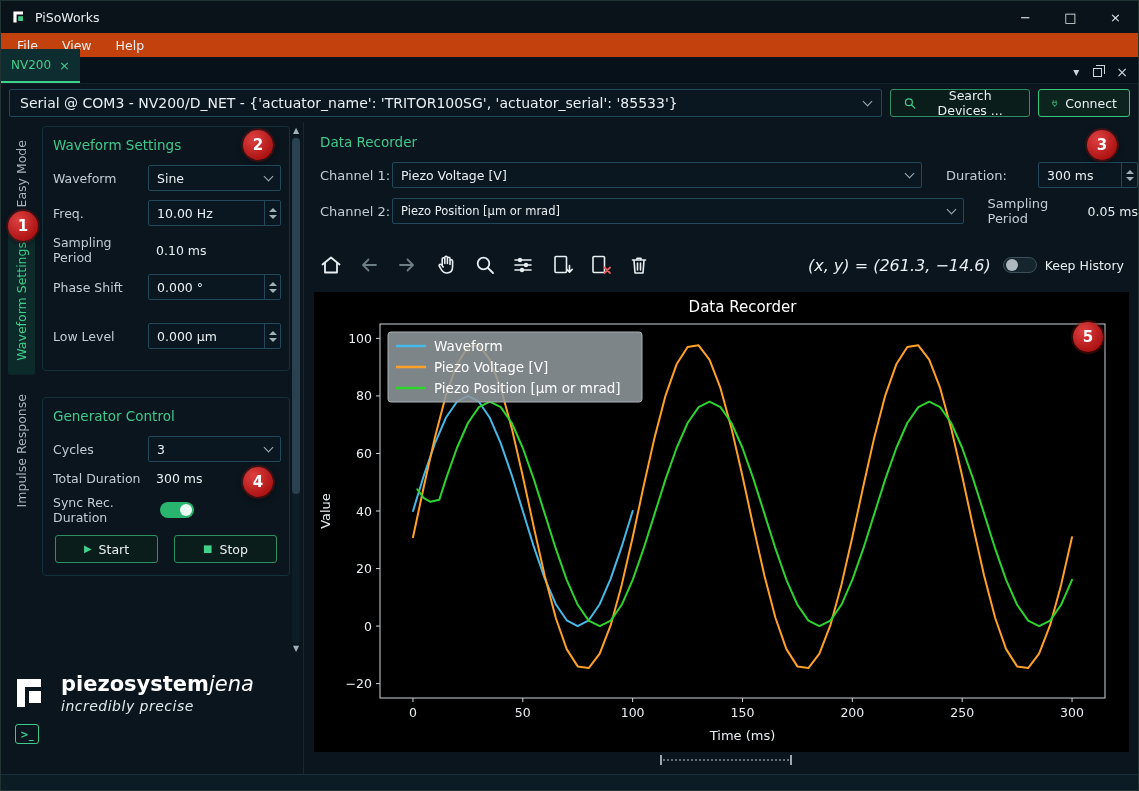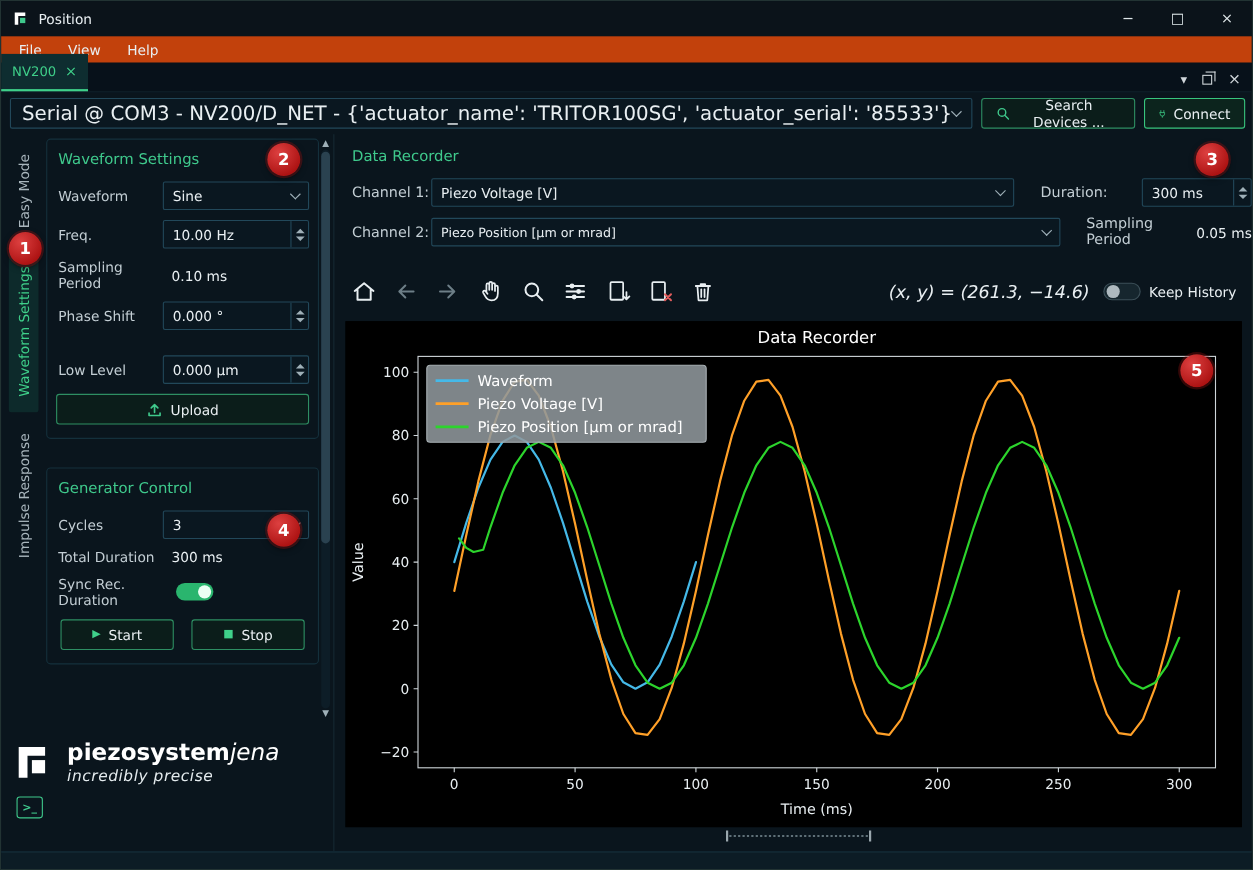--- a/index.html
+++ b/index.html
@@ -24,21 +24,21 @@
   .tabbar{height:27px;background:#07111a;display:flex;align-items:flex-end;flex:0 0 auto;border-bottom:1px solid #10222c;}
   .tab{height:24px;display:flex;align-items:center;gap:8px;padding:16px 10px;background:#0e2d30;border-bottom:2px solid var(--accent-bright);cursor:pointer;}
   .tab-label{font-size:12px;color:var(--accent-bright);}
   .tab-close{color:var(--accent-bright);font-size:13px;cursor:pointer;line-height:1;}
   .tabbar-right{margin-left:auto;display:flex;align-items:center;gap:14px;padding:0 10px 4px 0;}
   .tb-ico{color:#cfd6da;font-size:12px;cursor:pointer;line-height:1;}
   .restore-ico{position:relative;width:9px;height:9px;border:1px solid #cfd6da;cursor:pointer;}
   .restore-ico::before{content:"";position:absolute;left:2px;top:-4px;width:8px;height:8px;border-top:1px solid #cfd6da;border-right:1px solid #cfd6da;}
   
   .connectrow{height:38px;display:flex;align-items:center;gap:8px;padding:0 8px;flex:0 0 auto;}
-  .device-combo{flex:1;height:28px;background:var(--input-bg);border:1px solid var(--input-border);border-radius:2px;display:flex;align-items:center;padding:0 10px;font-size:18px;color:var(--text);cursor:pointer;}
+  .device-combo{flex:1;height:28px;background:var(--input-bg);border:1px solid var(--input-border);border-radius:2px;display:flex;align-items:center;padding:0 10px;font-size:14px;color:var(--text);cursor:pointer;}
   .chev{width:7px;height:7px;border-right:1.5px solid var(--dim);border-bottom:1.5px solid var(--dim);transform:rotate(45deg);margin-left:auto;margin-top:-3px;flex:0 0 auto;}
   .btn{height:28px;display:flex;align-items:center;justify-content:center;gap:7px;background:#0b1d1a;border:1px solid #2e8f63;border-radius:3px;color:var(--text);font-size:12.5px;cursor:pointer;padding:0 12px;}
   .btn.bright{border-color:#38c57e;background:#0c241d;}
   
   .content{flex:1;display:flex;min-height:0;}
   .leftcol{position:relative;width:303px;flex:0 0 auto;border-right:1px solid #142833;}
   .maincol{position:relative;flex:1;padding:10px 0 0 10px;min-width:0;}
   
   .tabstrip{position:absolute;left:0;top:4px;width:40px;display:flex;flex-direction:column;gap:6px;align-items:center;}
   .vtab{writing-mode:vertical-rl;transform:rotate(180deg);font-size:12.5px;color:#a9b6bd;padding:14px 6px;cursor:pointer;border-radius:2px;}
@@ -110,21 +110,21 @@
 
 <div class="window">
 
   <div class="titlebar">
     <span class="app-icon">
       <svg class="icon" width="16" height="16" viewBox="0 0 40 40">
           <path d="M6 34 V6 H30 V14 H14 V34 Z" fill="#fff"></path>
           <rect x="18" y="18" width="12" height="12" fill="#3fc98c"></rect>
         </svg>
     </span>
-    <span class="app-title">Position</span>
+    <span class="app-title">PiSoWorks</span>
     <div class="win-controls">
       <button class="win-btn">−</button>
       <button class="win-btn">□</button>
       <button class="win-btn">×</button>
     </div>
   </div>
 
   <div class="menubar">
     <span class="menu-item">File</span>
     <span class="menu-item">View</span>
@@ -211,26 +211,20 @@
           <div class="frow">
             <label>Low Level</label>
             <div class="field">
               <span class="val">0.000 µm</span>
               <span class="spinbtns">
                   <span class="arr-up"></span>
                   <span class="arr-down"></span>
                 </span>
             </div>
           </div>
-          <button class="btn wide-btn">
-            <svg class="icon" width="15" height="15" viewBox="0 0 15 15">
-                <path d="M7.5 10 V3 M4.5 5.8 L7.5 2.8 L10.5 5.8 M2.5 10.5 V12.7 H12.5 V10.5" fill="none" stroke="#3fc98c" stroke-width="1.5" stroke-linecap="round" stroke-linejoin="round"></path>
-              </svg>
-            <span>Upload</span>
-          </button>
         </div>
 
         <div class="group">
           <div class="group-title">Generator Control</div>
           <div class="frow">
             <label>Cycles</label>
             <div class="field">
               <span class="val">3</span>
               <span class="chev" style="margin-right:8px;"></span>
             </div>

